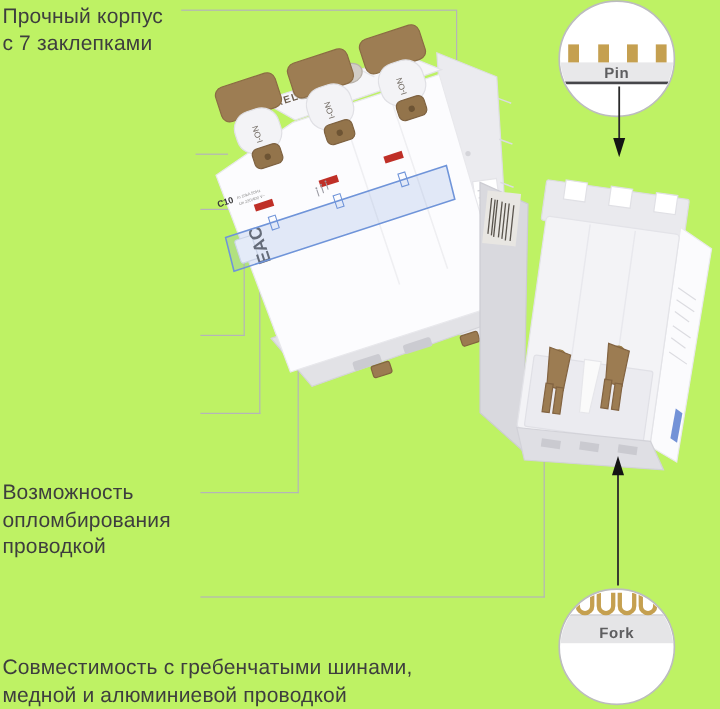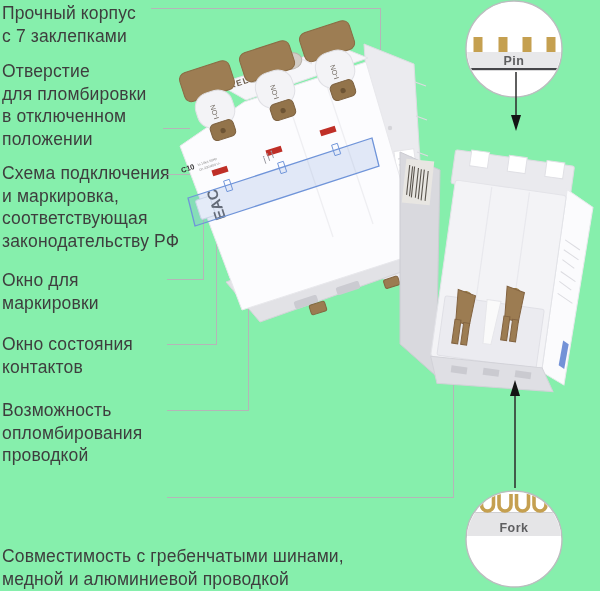--- a/index.html
+++ b/index.html
@@ -1,43 +1,31 @@
 <!DOCTYPE html>
 <html><head>
 <meta charset="utf-8">
 <style>
   html,body{margin:0;padding:0;background:#fff;}
-  #canvas{position:relative;width:600px;height:591px;background:#86efac;overflow:hidden;
+  #canvas{position:relative;width:600px;height:591px;background:#bef264;overflow:hidden;
           font-family:"Liberation Sans",sans-serif;}
   .label{position:absolute;white-space:pre-line;font-size:17.5px;line-height:22.5px;
          color:#3e3e3e;letter-spacing:.15px;font-weight:400;}
   .hl{position:absolute;height:1px;background:#b5b5b8;}
   .vl{position:absolute;width:1px;background:#b5b5b8;}
   svg{position:absolute;display:block;}
   .callout-label{font-weight:bold;font-size:12.5px;fill:#5e5e60;letter-spacing:.5px;}
 </style>
 </head>
 <body>
 
 <div id="canvas">
 
   <div class="label" style="left:2px;top:2px">Прочный корпус
 с 7 заклепками</div>
-  <div class="label" style="left:2px;top:60px">Отверстие
-для пломбировки
-в отключенном
-положении</div>
-  <div class="label" style="left:2px;top:162px">Схема подключения
-и маркировка,
-соответствующая
-законодательству РФ</div>
-  <div class="label" style="left:2px;top:269px">Окно для
-маркировки</div>
-  <div class="label" style="left:2px;top:333px">Окно состояния
-контактов</div>
   <div class="label" style="left:2px;top:399px">Возможность
 опломбирования
 проводкой</div>
   <div class="label" style="left:2px;top:545px">Совместимость с гребенчатыми шинами,
 медной и алюминиевой проводкой</div>
 
   <div class="hl" style="left:151px;top:8px;width:229px"></div>
   <div class="vl" style="left:380px;top:8px;height:50px"></div>
   <div class="hl" style="left:163px;top:128px;width:27px"></div>
   <div class="hl" style="left:167px;top:174px;width:25px"></div>

